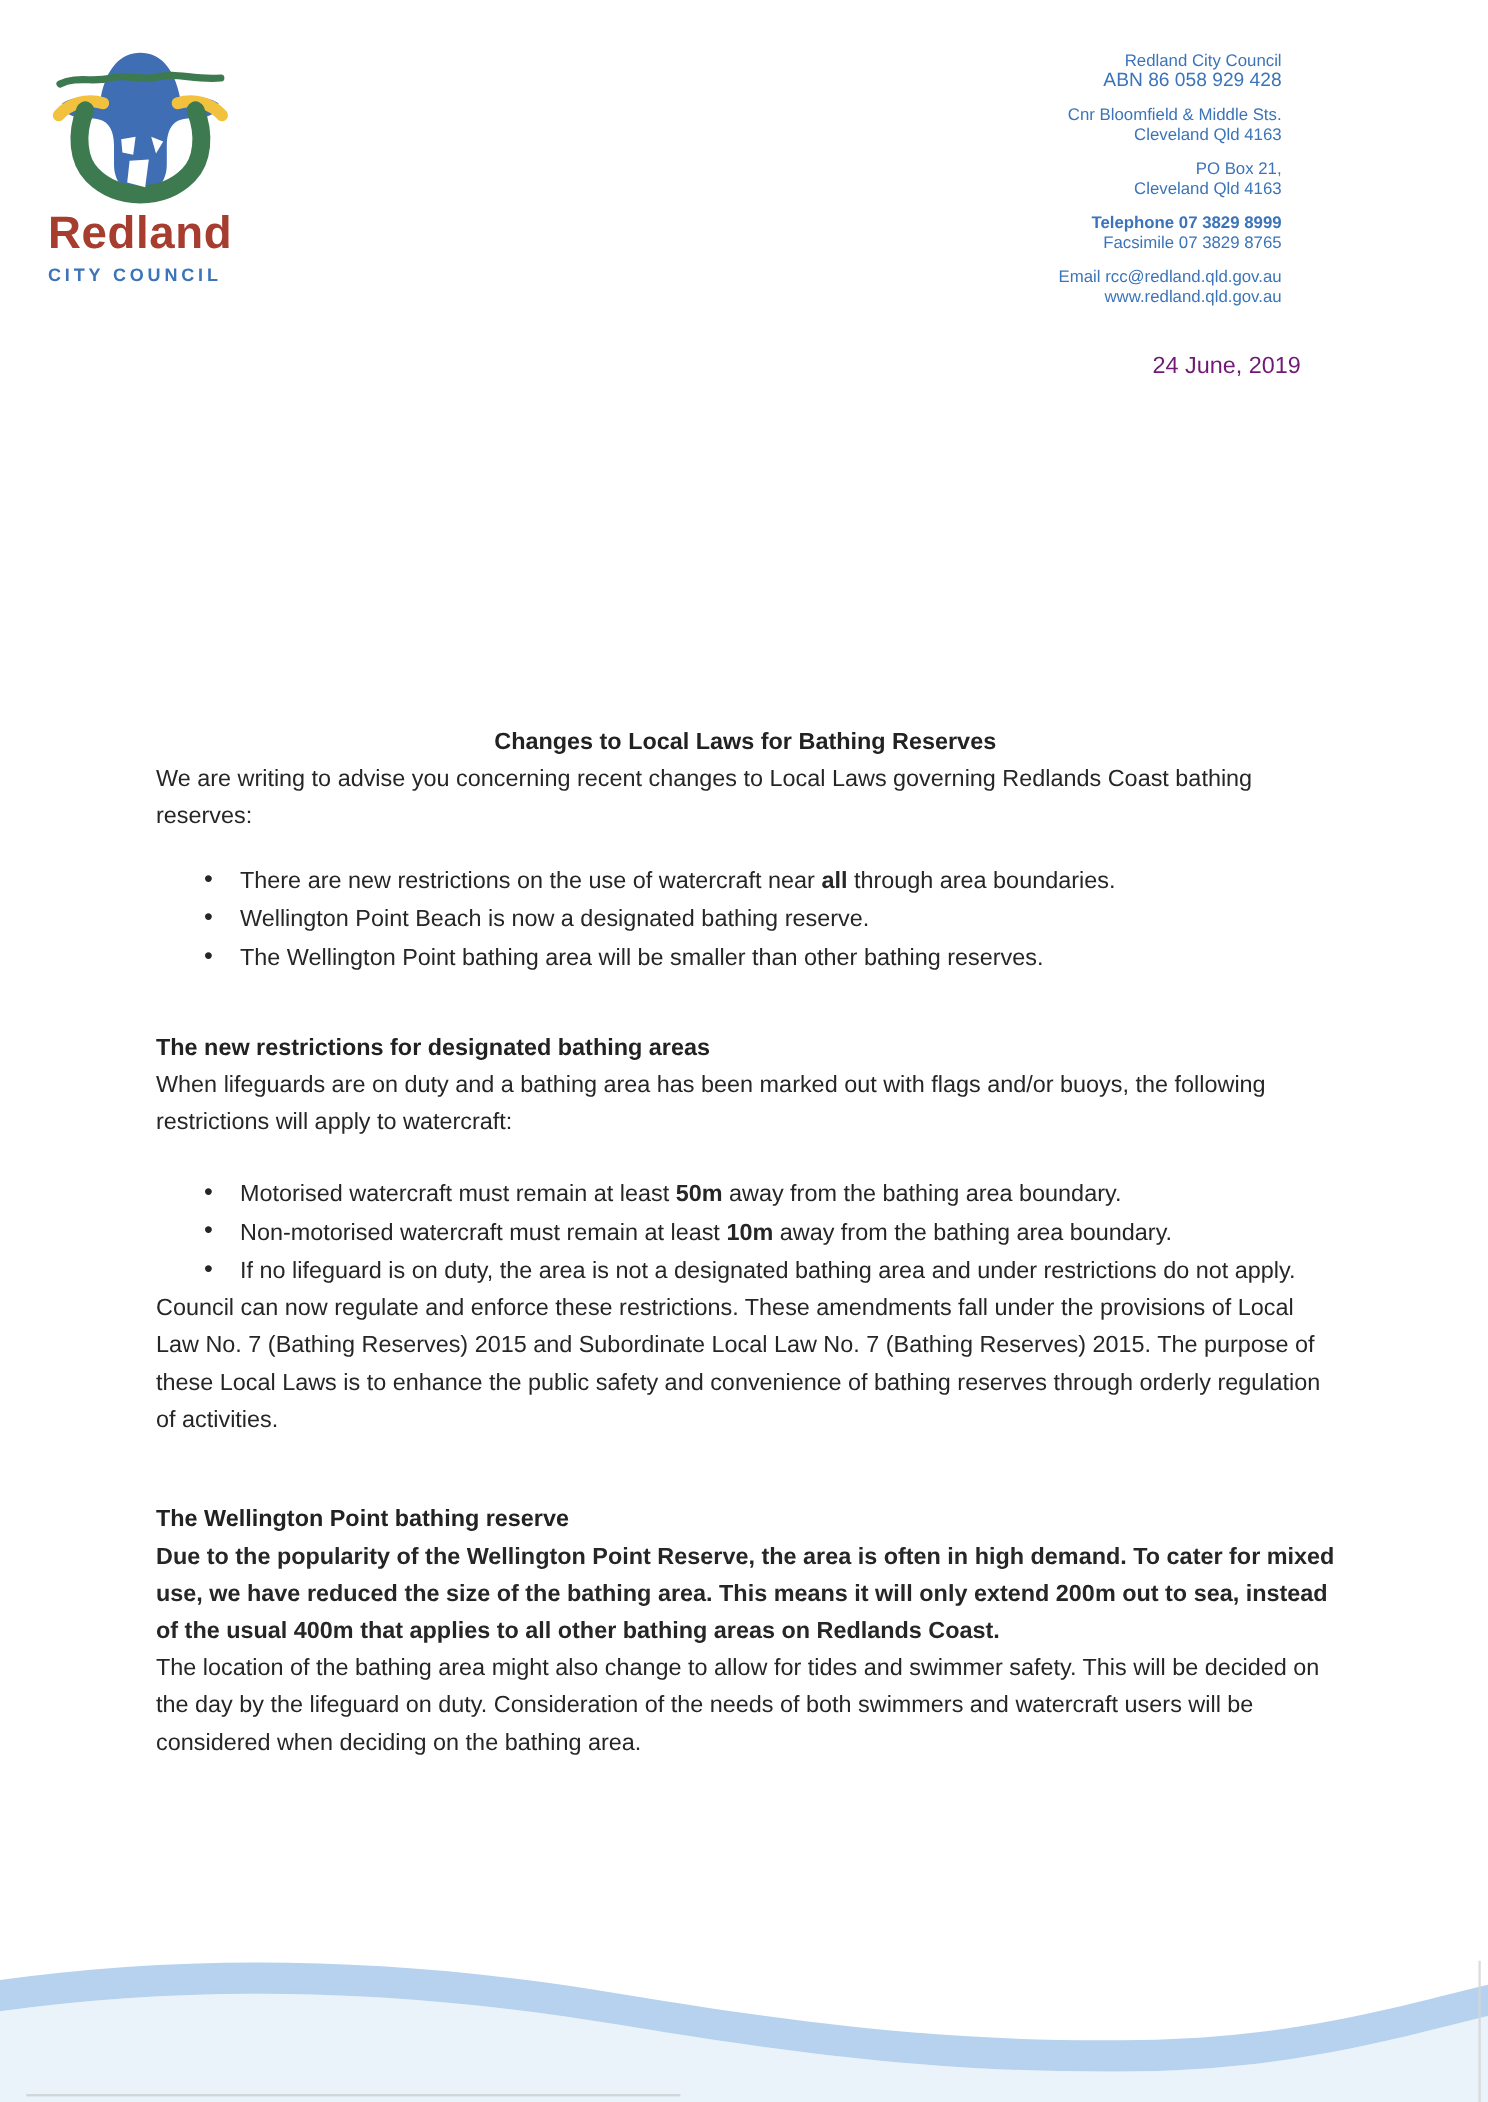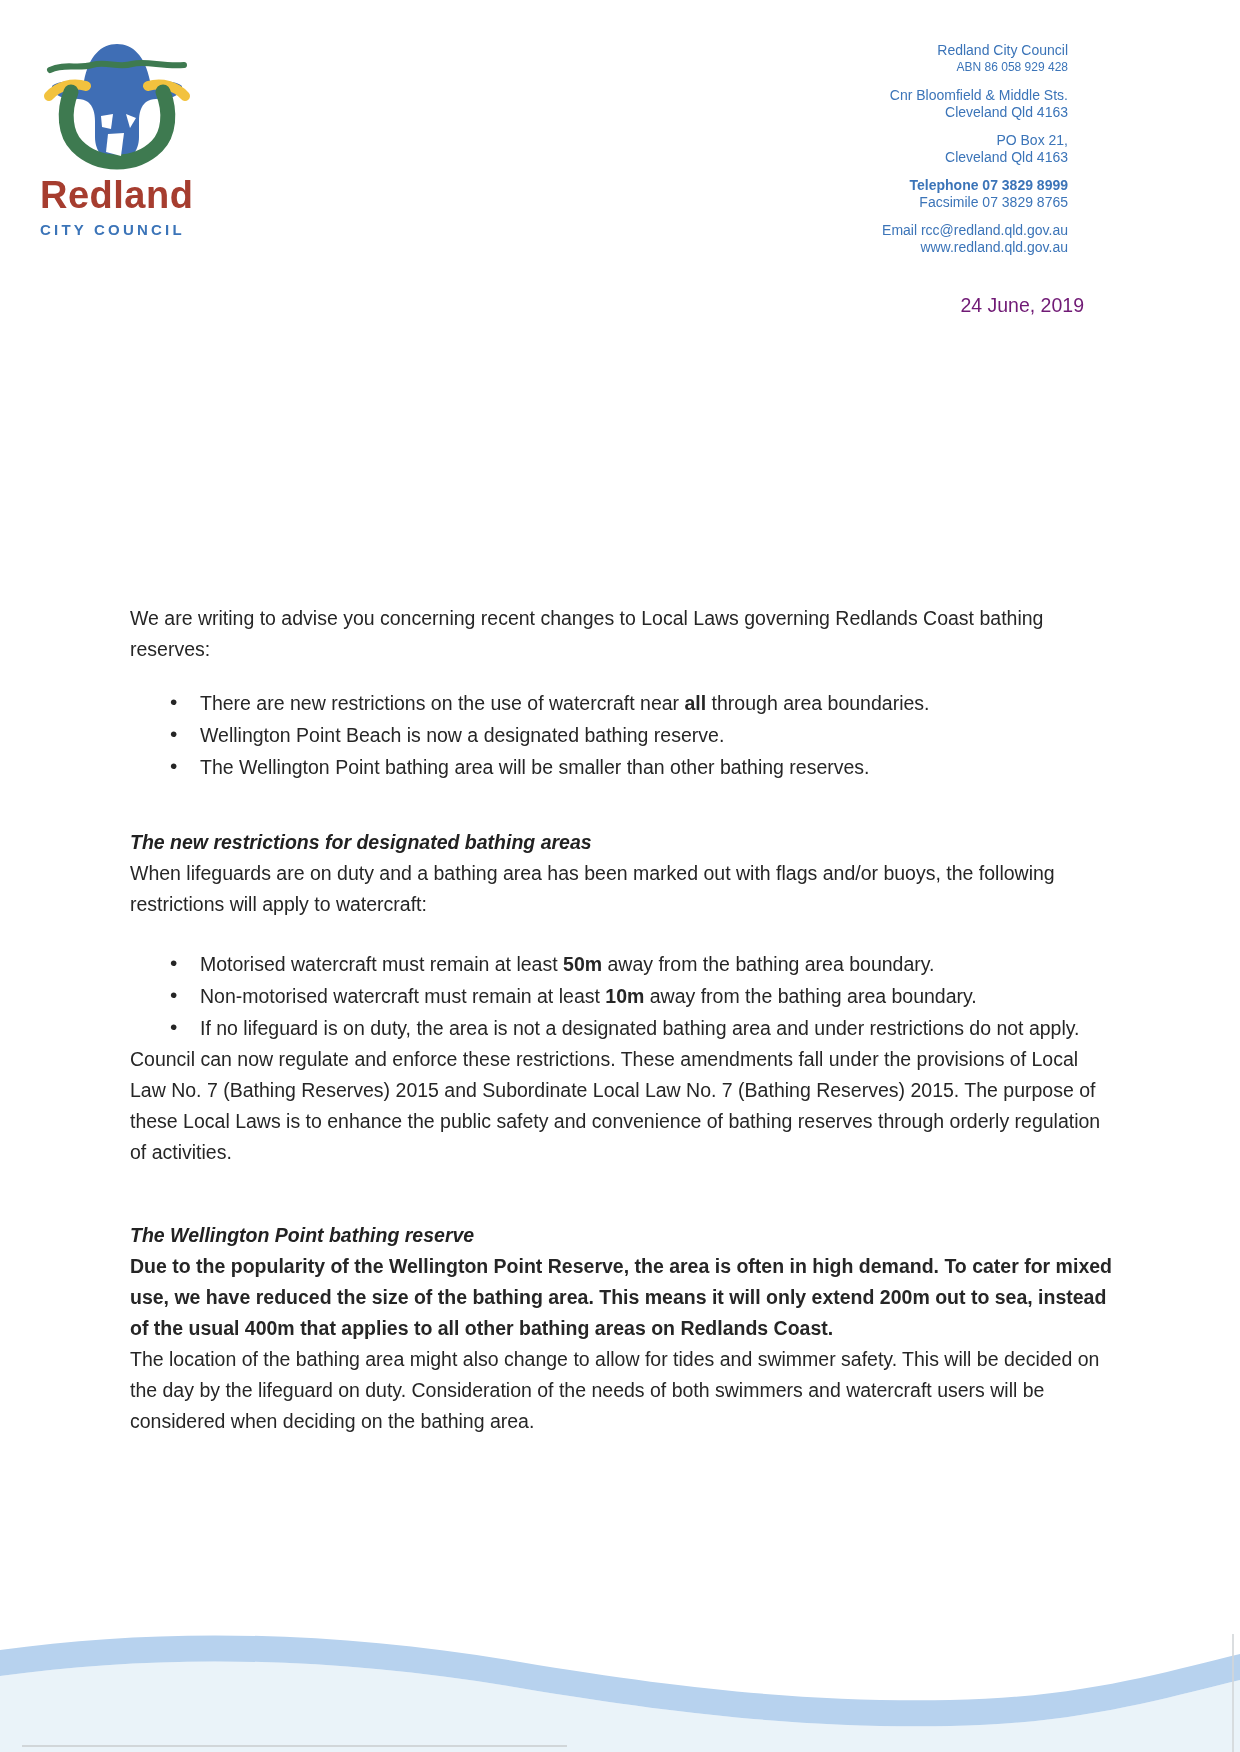--- a/index.html
+++ b/index.html
@@ -8,35 +8,35 @@
     font-family:"Liberation Sans", sans-serif;color:#262626;overflow:hidden;
   }
   
   .logo-block{position:absolute;left:40px;top:34px;width:200px;}
   .emblem{display:block;margin-left:2px;}
   .logo-word{font-size:38px;font-weight:bold;color:var(--logo-red);line-height:1;margin-top:2px;letter-spacing:.5px;}
   .logo-sub{font-size:15px;font-weight:bold;color:var(--council-blue);letter-spacing:3.2px;margin-top:7px;}
   .header-contact{position:absolute;top:42px;right:172px;text-align:right;color:var(--council-blue);
     font-size:14px;line-height:17px;}
   .hc-group{margin-bottom:11px;}
-  .hc-line.abn{font-size:12px;}
+  .hc-line.abn{font-size:16px;}
   .hc-line.bold{font-weight:bold;}
   
   .date-line{position:absolute;top:294px;right:156px;font-size:19.5px;color:#701a75;}
   
   .content{position:absolute;left:130px;top:603px;width:982px;font-size:19.5px;line-height:31px;}
   .content p{margin:0;}
   .letter-title{text-align:center;font-weight:bold;color:#222;}
   .intro{margin-top:30px;}
   ul.bullets{list-style:none;margin:0;padding:0;}
   ul.bullets.first{margin-top:22px;}
   ul.bullets.second{margin-top:28px;}
   ul.bullets li{position:relative;padding-left:70px;line-height:32px;}
   ul.bullets li::before{content:"\2022";position:absolute;left:40px;top:-1px;font-size:21px;}
-  .heading{font-weight:bold;color:#222;font-style:italic;}
+  .heading{font-weight:bold;color:#222;}
   .h-sec1{margin-top:44px;}
   .p-sec1{margin-top:20px;}
   .p-council{margin-top:26px;}
   .h-sec2{margin-top:52px;}
   .p-wp1{margin-top:20px;font-weight:bold;}
   .p-wp2{margin-top:22px;}
   strong{font-weight:bold;margin-top:28px;}
   
   .footer-wave{position:absolute;left:0;bottom:0;width:1240px;height:132px;}
   .scan-line-bottom{position:absolute;bottom:5px;left:22px;width:545px;height:2px;background:#c8ccce;opacity:.75;}
@@ -87,20 +87,21 @@
   </div>
   <div class="hc-group">
     <div class="hc-line">Email rcc@redland.qld.gov.au</div>
     <div class="hc-line">www.redland.qld.gov.au</div>
   </div>
 </div>
 
 <div class="date-line">24 June, 2019</div>
 
 <div class="content">
+  <div class="letter-title">Changes to Local Laws for Bathing Reserves</div>
 
   <p class="intro">We are writing to advise you concerning recent changes to Local Laws governing Redlands Coast bathing reserves:</p>
 
   <ul class="bullets first">
     <li><span>There are new restrictions on the use of watercraft near </span><strong>all</strong><span> through area boundaries.</span></li>
     <li><span>Wellington Point Beach is now a designated bathing reserve.</span><strong></strong><span></span></li>
     <li><span>The Wellington Point bathing area will be smaller than other bathing reserves.</span><strong></strong><span></span></li>
   </ul>
 
   <div class="heading h-sec1">The new restrictions for designated bathing areas</div>

